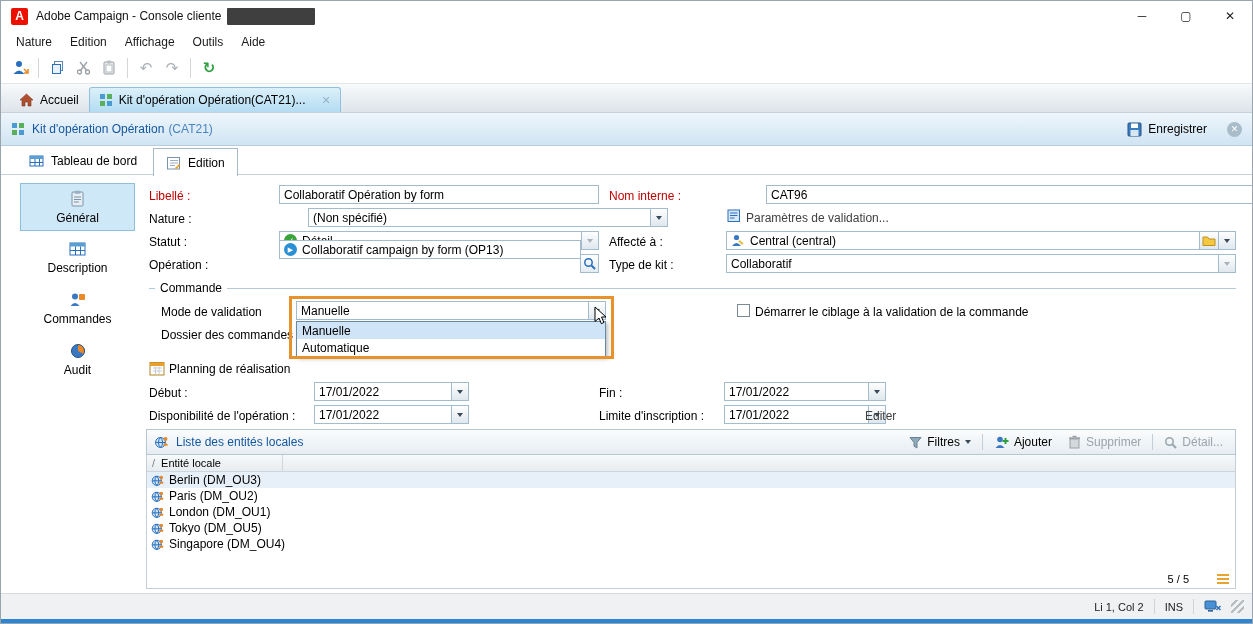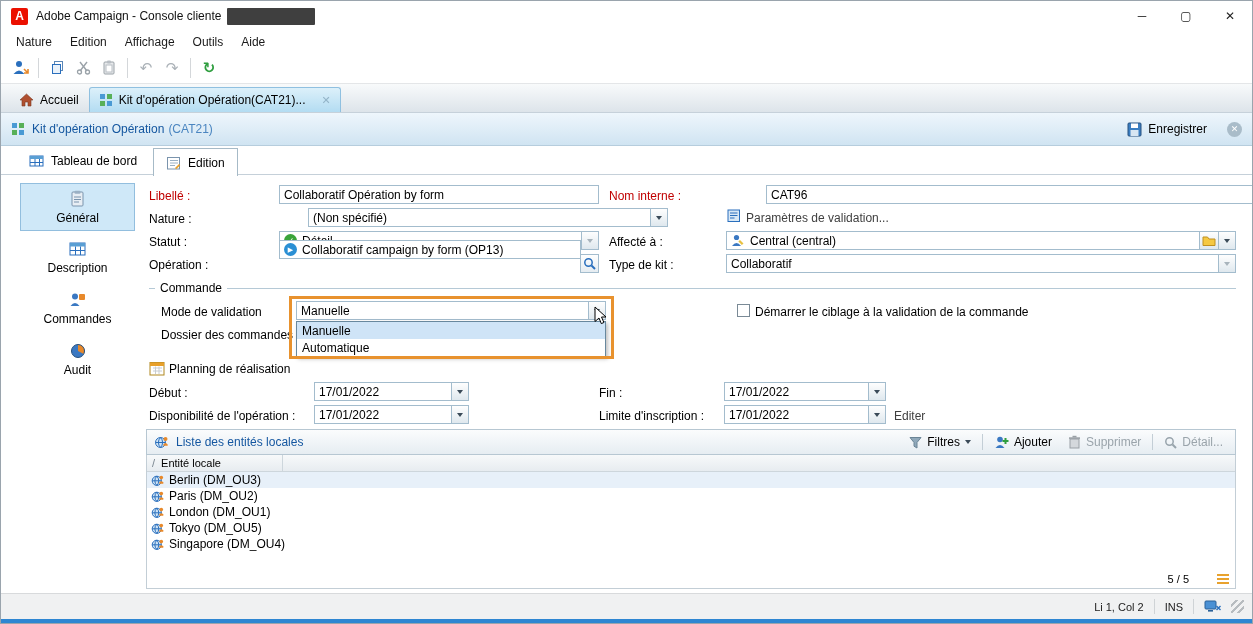--- a/index.html
+++ b/index.html
@@ -384,21 +384,21 @@
         <span class="caret"></span>
       </span>
   </div>
   <span class="lbl" style="left:598px; top:408px;">Limite d'inscription :</span>
   <div class="field" style="left:723px; top:404px; width:162px;">
     <span class="txt">17/01/2022</span>
     <span class="combo-btn">
         <span class="caret"></span>
       </span>
   </div>
-  <span class="lbl link" style="left:893px; top:408px;">Editer</span>
+  <span class="lbl link" style="left:864px; top:408px;">Editer</span>
 
   <div class="entities-bar">
     <div class="bar-left">
       <svg width="15" height="15">
           <circle cx="6.5" cy="7.5" r="5" fill="#cfe4f6" stroke="#2a6fbd"></circle>
           <path d="M1.5 7.5 h10 M6.5 2.5 a7 7 0 0 1 0 10 M6.5 2.5 a7 7 0 0 0 0 10" stroke="#2a6fbd" fill="none"></path>
           <circle cx="11.5" cy="4" r="2" fill="#e8892a"></circle>
           <path d="M9.3 9.5 q2.2 -3 4.4 0 v1.2 h-4.4 z" fill="#e8892a"></path>
         </svg>
       <span class="link" style="text-decoration:none; color:#1557a0;">Liste des entités locales</span>

